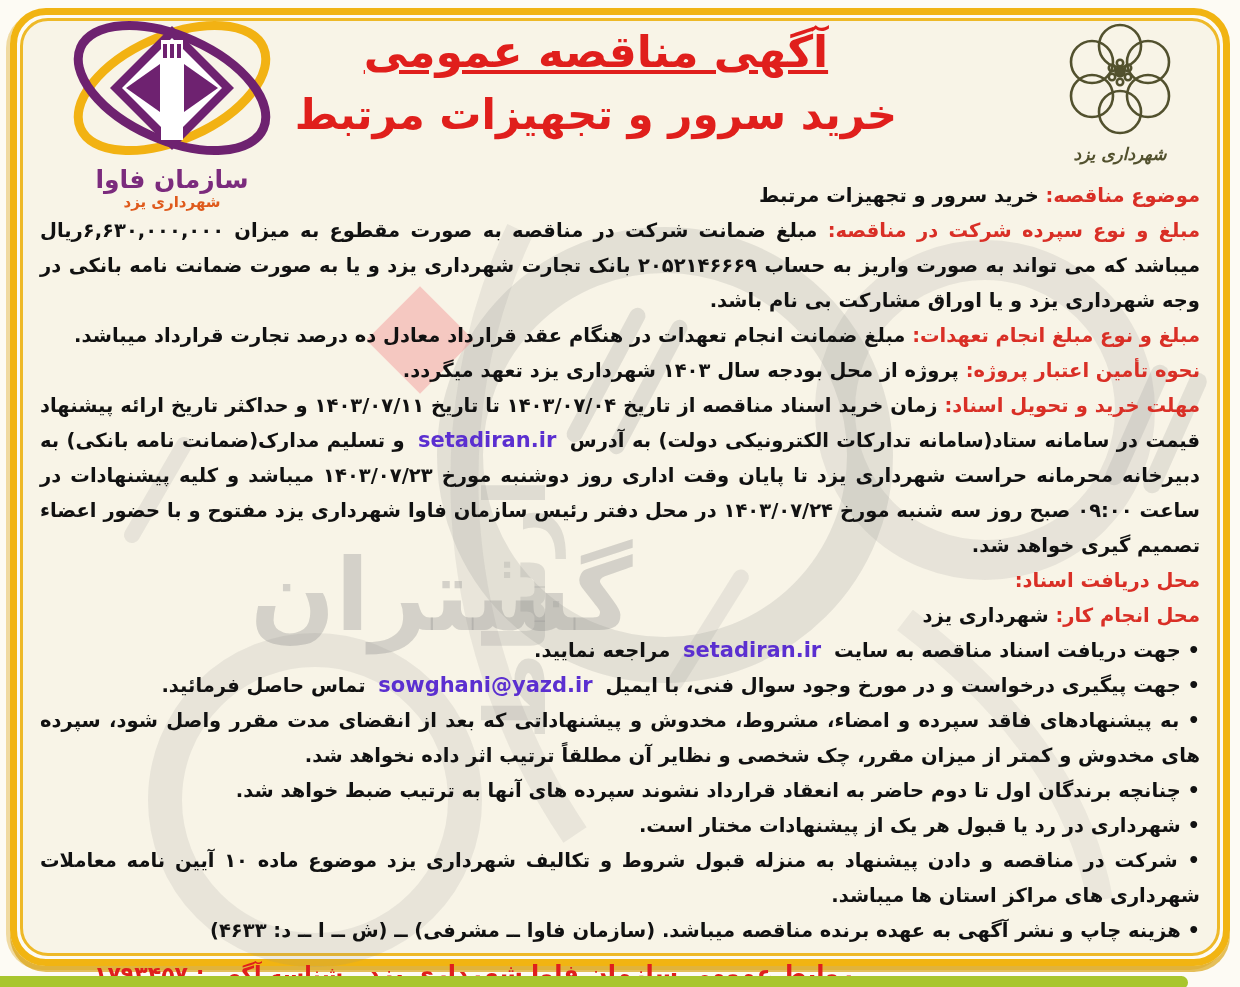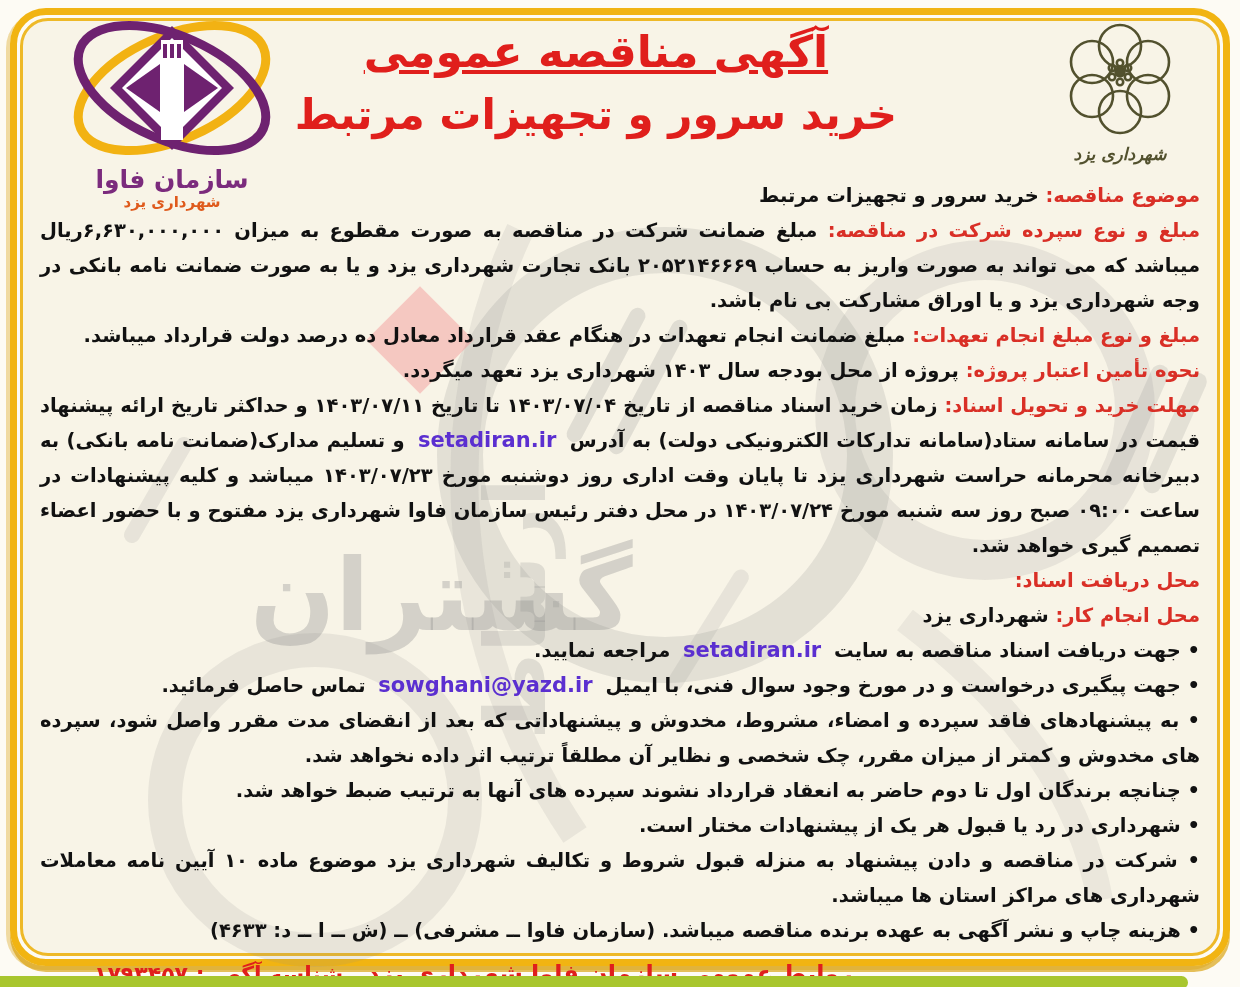--- a/index.html
+++ b/index.html
@@ -163,21 +163,21 @@
         <span>خرید سرور و تجهیزات مرتبط</span>
       </p>
 
       <p>
         <span class="lbl">مبلغ و نوع سپرده شرکت در مناقصه:</span>
         <span>مبلغ ضمانت شرکت در مناقصه به صورت مقطوع به میزان ۶,۶۳۰,۰۰۰,۰۰۰ریال میباشد که می تواند به صورت واریز به حساب ۲۰۵۲۱۴۶۶۶۹ بانک تجارت شهرداری یزد و یا به صورت ضمانت نامه بانکی در وجه شهرداری یزد و یا اوراق مشارکت بی نام باشد.</span>
       </p>
 
       <p>
         <span class="lbl">مبلغ و نوع مبلغ انجام تعهدات:</span>
-        <span>مبلغ ضمانت انجام تعهدات در هنگام عقد قرارداد معادل ده درصد دولت قرارداد میباشد.</span>
+        <span>مبلغ ضمانت انجام تعهدات در هنگام عقد قرارداد معادل ده درصد تجارت قرارداد میباشد.</span>
       </p>
 
       <p>
         <span class="lbl">نحوه تأمین اعتبار پروژه:</span>
         <span>پروژه از محل بودجه سال ۱۴۰۳ شهرداری یزد تعهد میگردد.</span>
       </p>
 
       <p>
         <span class="lbl">مهلت خرید و تحویل اسناد:</span>
         <span>زمان خرید اسناد مناقصه از تاریخ ۱۴۰۳/۰۷/۰۴ تا تاریخ ۱۴۰۳/۰۷/۱۱ و حداکثر تاریخ ارائه پیشنهاد قیمت در سامانه ستاد(سامانه تدارکات الکترونیکی دولت) به آدرس</span>

